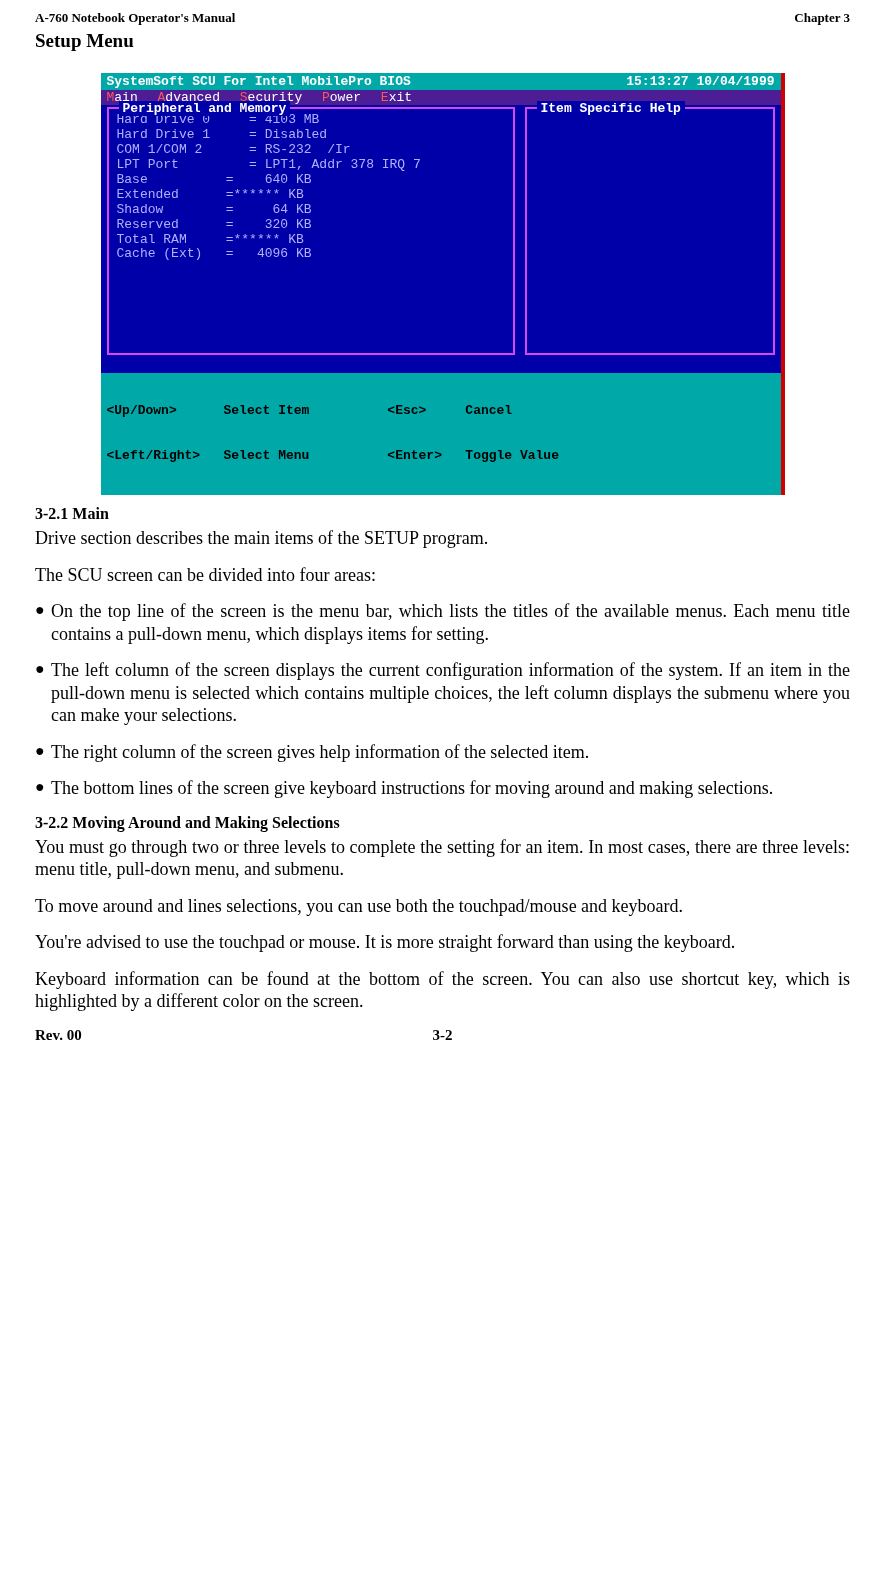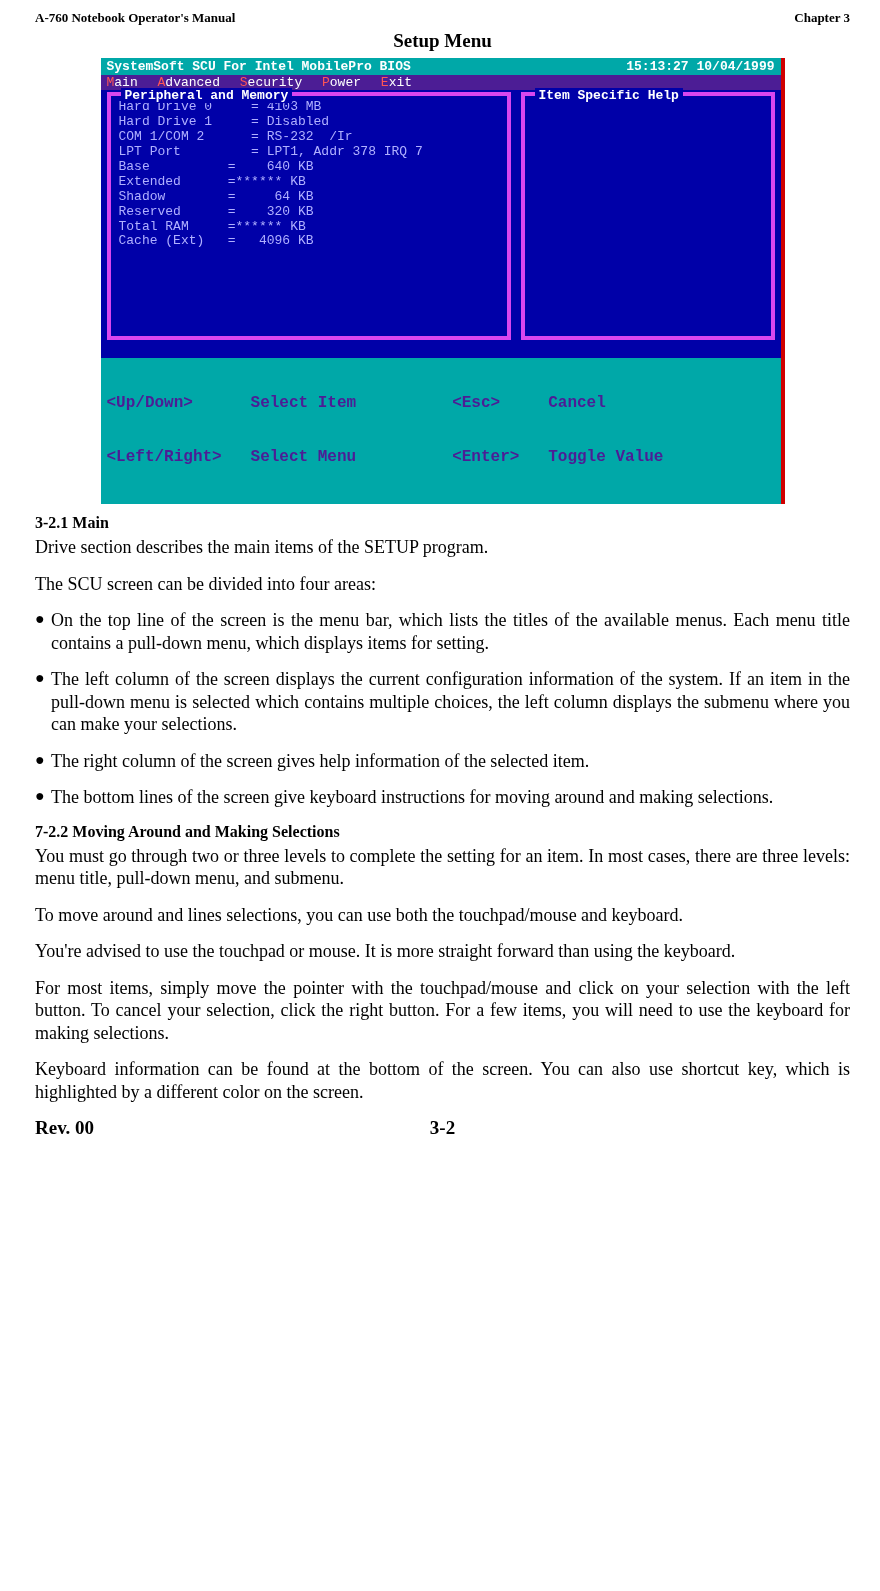--- a/index.html
+++ b/index.html
@@ -17,24 +17,23 @@
     width: 880px;
   }
   .header {
     display: flex;
     justify-content: space-between;
     font-weight: bold;
     font-size: 13px;
     margin-bottom: 4px;
   }
   .center-title {
-    text-align: center;
     font-weight: bold;
     font-size: 19px;
-    margin-bottom: 6px;
+    margin-bottom: 21px;
   }
   .bios-wrap {
     text-align: center;
   }
   .bios {
     display: inline-block;
     width: 680px;
     font-family: "Courier New", monospace;
     font-size: 13px;
     text-align: left;
@@ -63,21 +62,21 @@
   }
   .bios-menu .hl {
     color: #ff5555;
   }
   .bios-body {
     display: flex;
     padding: 0 6px 2px 6px;
     min-height: 250px;
   }
   .panel {
-    border: 4px solid #d946ef;
+    border: 2px solid #d946ef;
     padding: 4px 8px 10px 8px;
     position: relative;
     margin-top: 2px;
   }
   .panel.left {
     flex: 1;
     margin-right: 10px;
     color: #a8a8a8;
   }
   .panel.right {
@@ -92,25 +91,25 @@
     color: #fff;
     font-weight: bold;
   }
   .bios-row {
     white-space: pre;
     color: #b0b0ff;
     line-height: 1.15;
   }
   .bios-bottom {
     background: #00a8a8;
-    color: #4c1d95;
+    color: #000000;
     padding: 0 6px 2px 6px;
     white-space: pre;
     font-weight: bold;
-    font-size:16px;
+    font-size:13px;
   }
   .bios-gap {
     height: 16px;
     background: #0000a8;
   }
   h3.sec {
     font-size: 16px;
     font-weight: bold;
     margin: 10px 0 0 0;
   }
@@ -131,21 +130,21 @@
   }
   .bullet .txt {
     flex: 1;
     text-align: justify;
     line-height: 1.25;
   }
   .footer {
     display: flex;
     justify-content: flex-start;
     font-weight: bold;
-    font-size: 19px;
+    font-size: 15px;
     margin-top: 14px;
   }
   .footer .pn {
     flex:1;
     text-align:center;
   }
   .footer .left { width:120px; text-align:left;}
   .footer .right { width:120px; }
 </style>
 </head>
@@ -214,25 +213,24 @@
   </div>
   <div class="bullet">
     <div class="dot">●</div>
     <div class="txt">The right column of the screen gives help information of the selected item.</div>
   </div>
   <div class="bullet">
     <div class="dot">●</div>
     <div class="txt">The bottom lines of the screen give keyboard instructions for moving around and making selections.</div>
   </div>
 
-  <h3 class="sec">7-2.2   Moving Around and Making Selections</h3>
+  <h3 class="sec">3-2.2   Moving Around and Making Selections</h3>
   <p>You must go through two or three levels to complete the setting for an item. In most cases, there are three levels: menu title, pull-down menu, and submenu.</p>
   <p>To move around and lines selections, you can use both the touchpad/mouse and keyboard.</p>
   <p>You're advised to use the touchpad or mouse. It is more straight forward than using the keyboard.</p>
-  <p>For most items, simply move the pointer with the touchpad/mouse and click on your selection with the left button. To cancel your selection, click the right button. For a few items, you will need to use the keyboard for making selections.</p>
 
   <p>Keyboard information can be found at the bottom of the screen. You can also use shortcut key, which is highlighted by a different color on the screen.</p>
 
   <div class="footer">
     <div class="left">Rev. 00</div>
     <div class="pn">3-2</div>
     <div class="right"></div>
   </div>
 
 </div>

